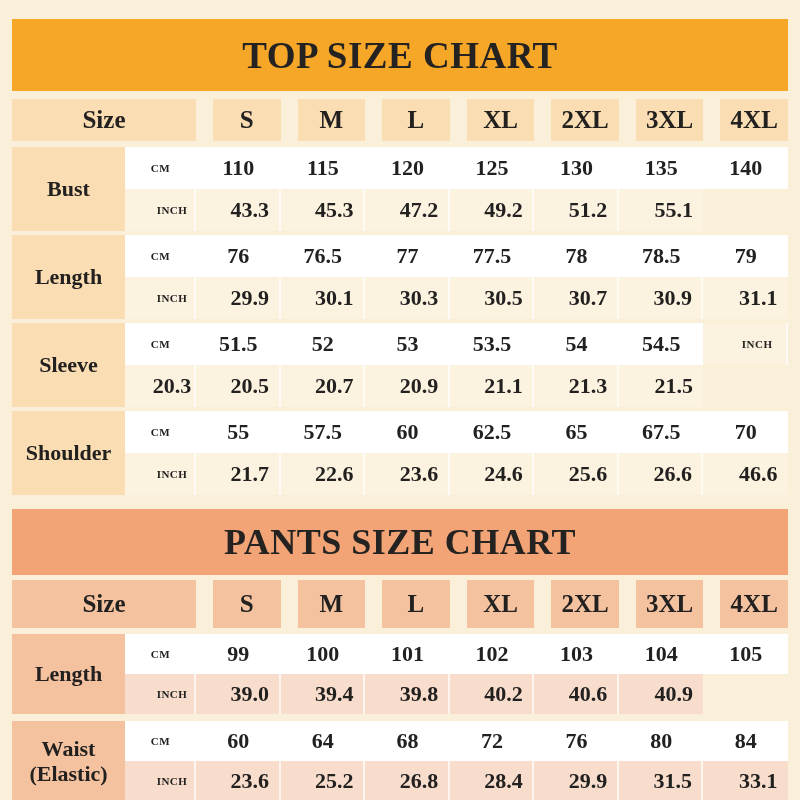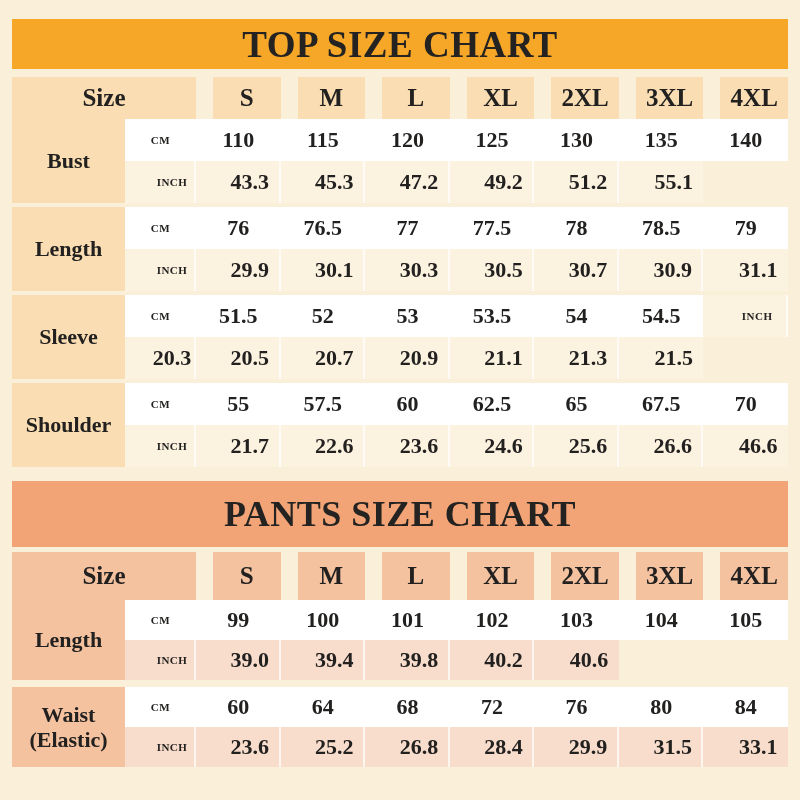--- a/index.html
+++ b/index.html
@@ -13,28 +13,29 @@
     overflow: hidden;
   }
   .page { padding: 19px 12px 0 12px; }
 
   .banner {
     background: var(--banner);
     display: flex; align-items: center; justify-content: center;
     letter-spacing: 0.5px;
     color: #242321;
   }
-  .chart--top .banner { height: 50px; margin-bottom: 8px; font-size: 37px; }
+  .chart--top .banner { height: 72px; margin-bottom: 8px; font-size: 37px; }
   .chart--pants { margin-top: 14px; }
   .chart--pants .banner { height: 66px; margin-bottom: 5px; font-size: 36px; }
 
   .hdr {
     display: grid;
     grid-template-columns: 184px repeat(7, 1fr);
     column-gap: 17px;
+    margin-bottom: 6px;
     border-radius: 17px;
   }
   .hdr .cell {
     background: var(--cell);
     display: flex; align-items: center; justify-content: center;
     font-size: 25px;
   }
   .chart--top .hdr .cell { height: 42px; }
   .chart--pants .hdr .cell { height: 48px; }
 
@@ -182,20 +183,21 @@
           <div class="cellv cm">102</div>
           <div class="cellv cm">103</div>
           <div class="cellv cm">104</div>
           <div class="cellv cm">105</div>
           <div class="cellv inch unit">INCH</div>
           <div class="cellv inch">39.0</div>
           <div class="cellv inch">39.4</div>
           <div class="cellv inch">39.8</div>
           <div class="cellv inch">40.2</div>
           <div class="cellv inch">40.6</div>
+          <div class="cellv inch">40.9</div>
         </div>
         <div class="block">
           <div class="label">Waist
 (Elastic)</div>
           <div class="cellv cm unit">CM</div>
           <div class="cellv cm">60</div>
           <div class="cellv cm">64</div>
           <div class="cellv cm">68</div>
           <div class="cellv cm">72</div>
           <div class="cellv cm">76</div>

